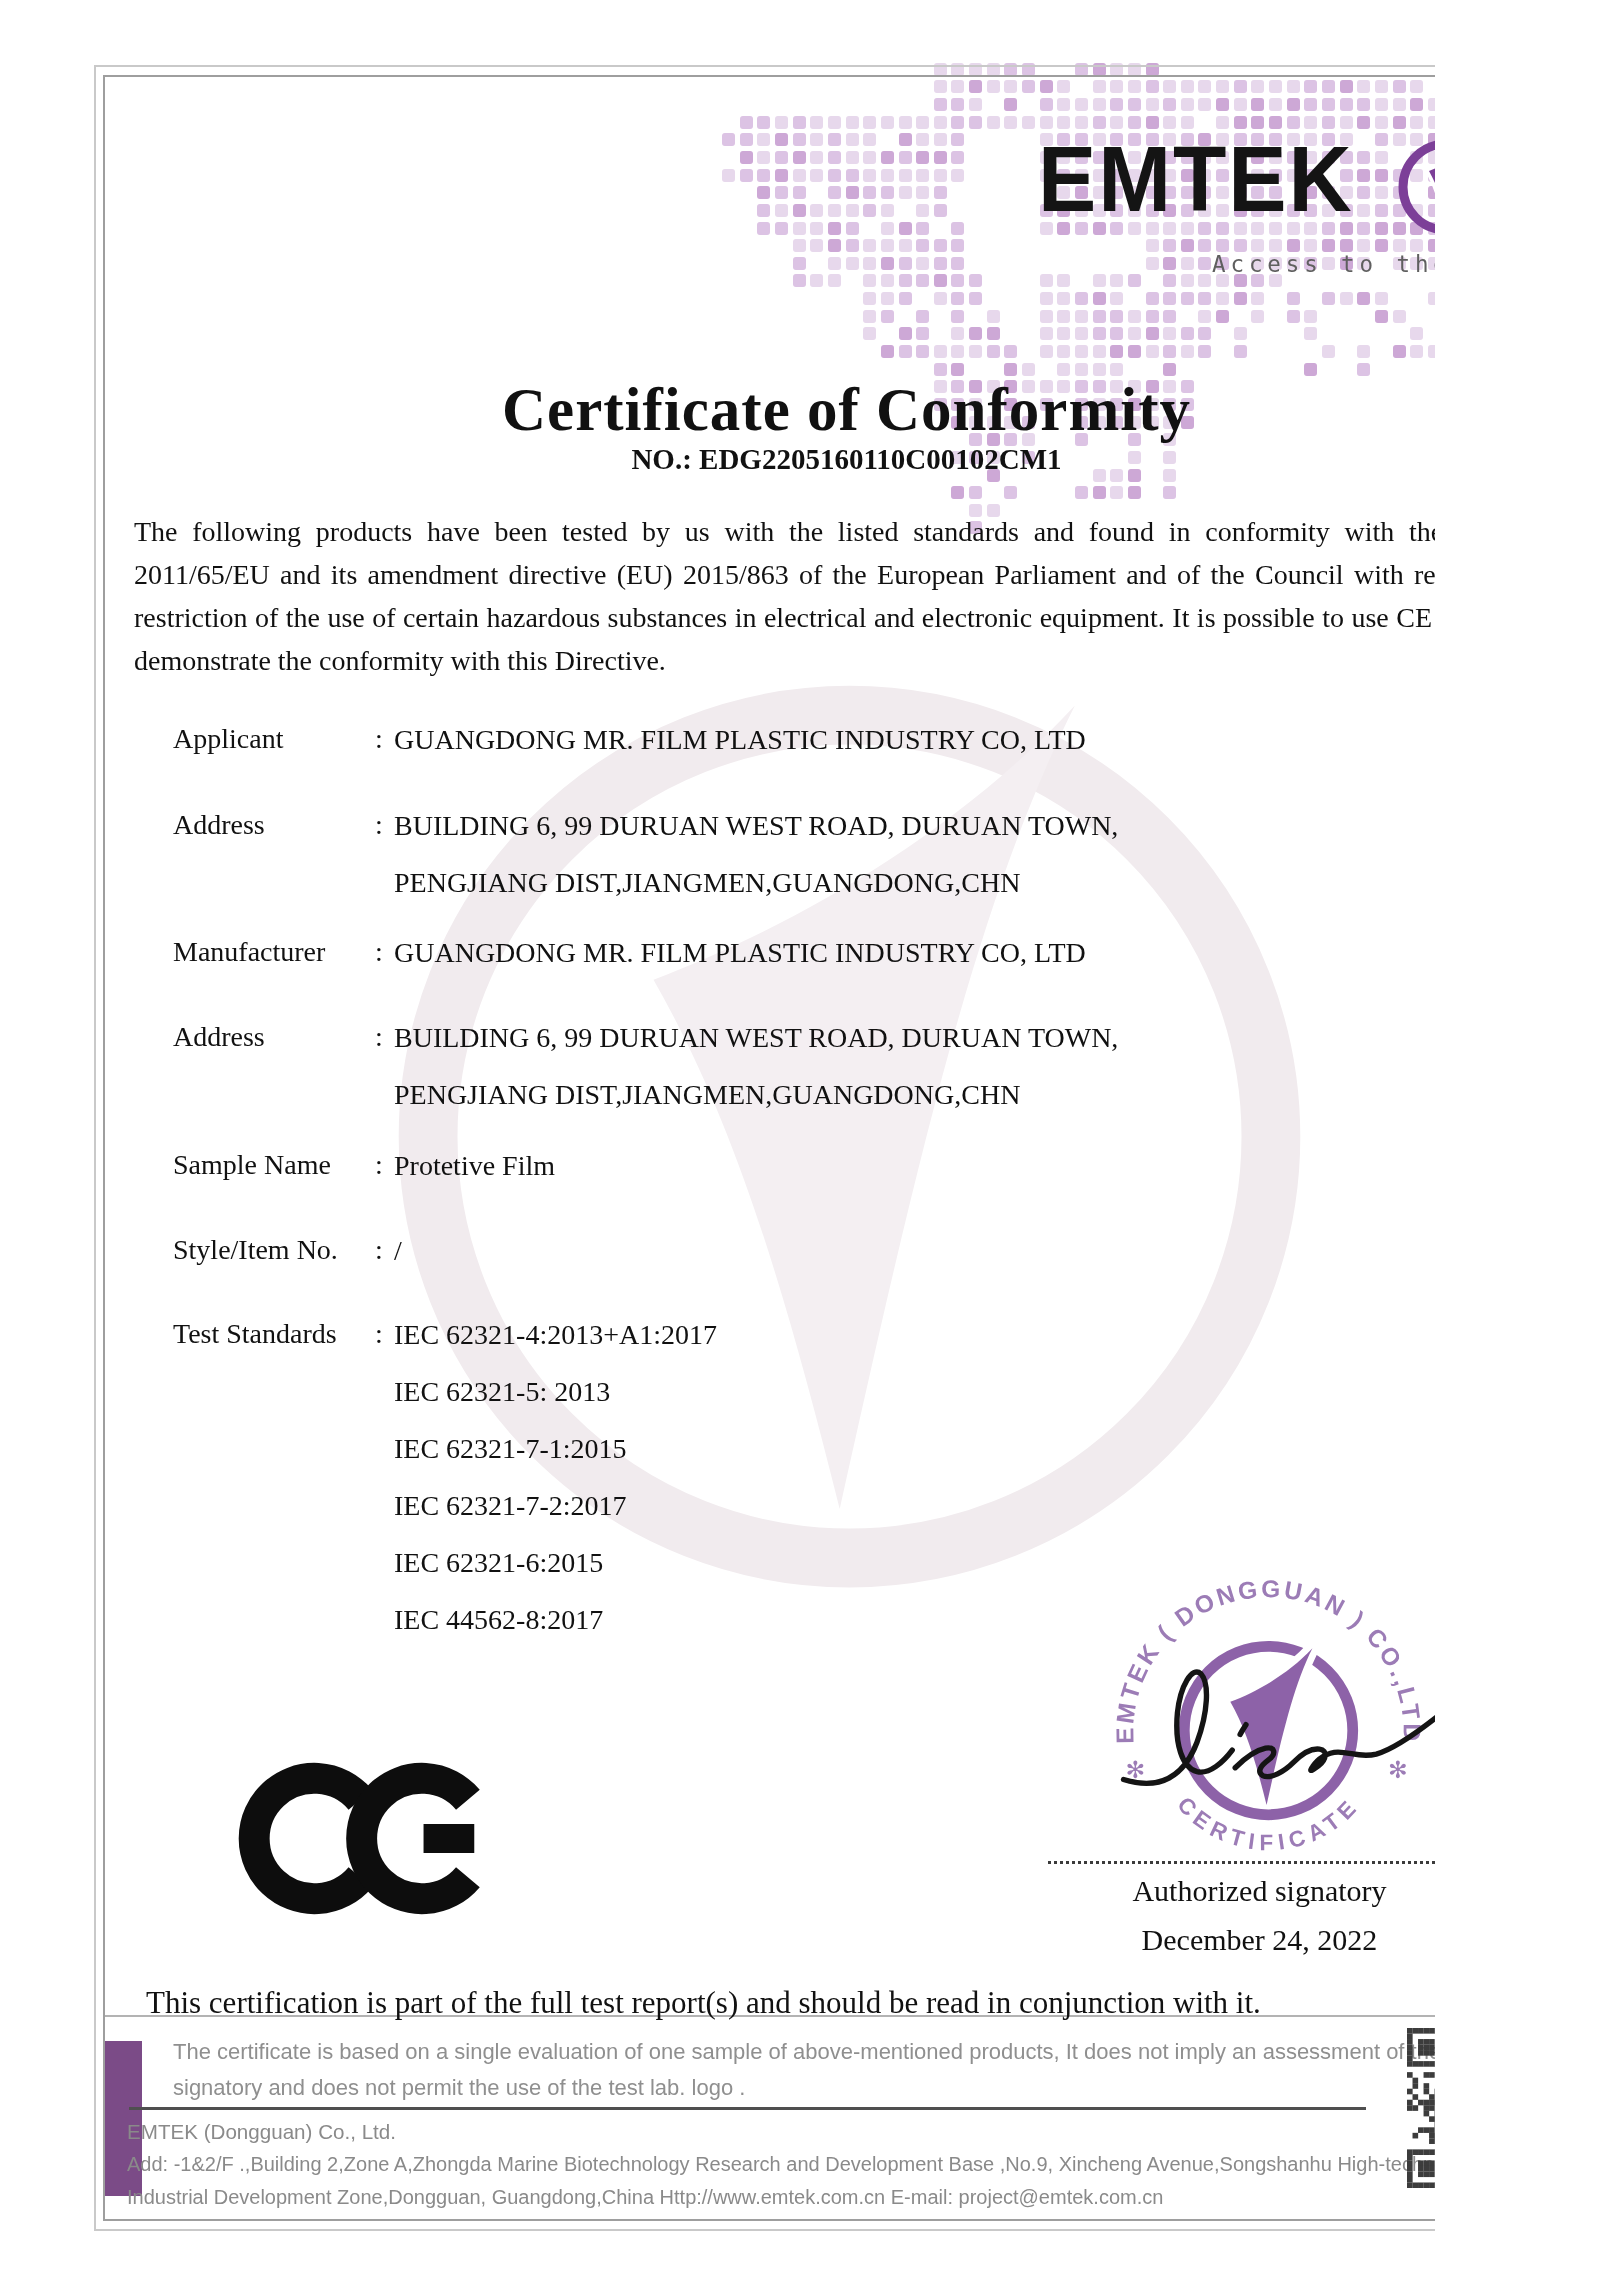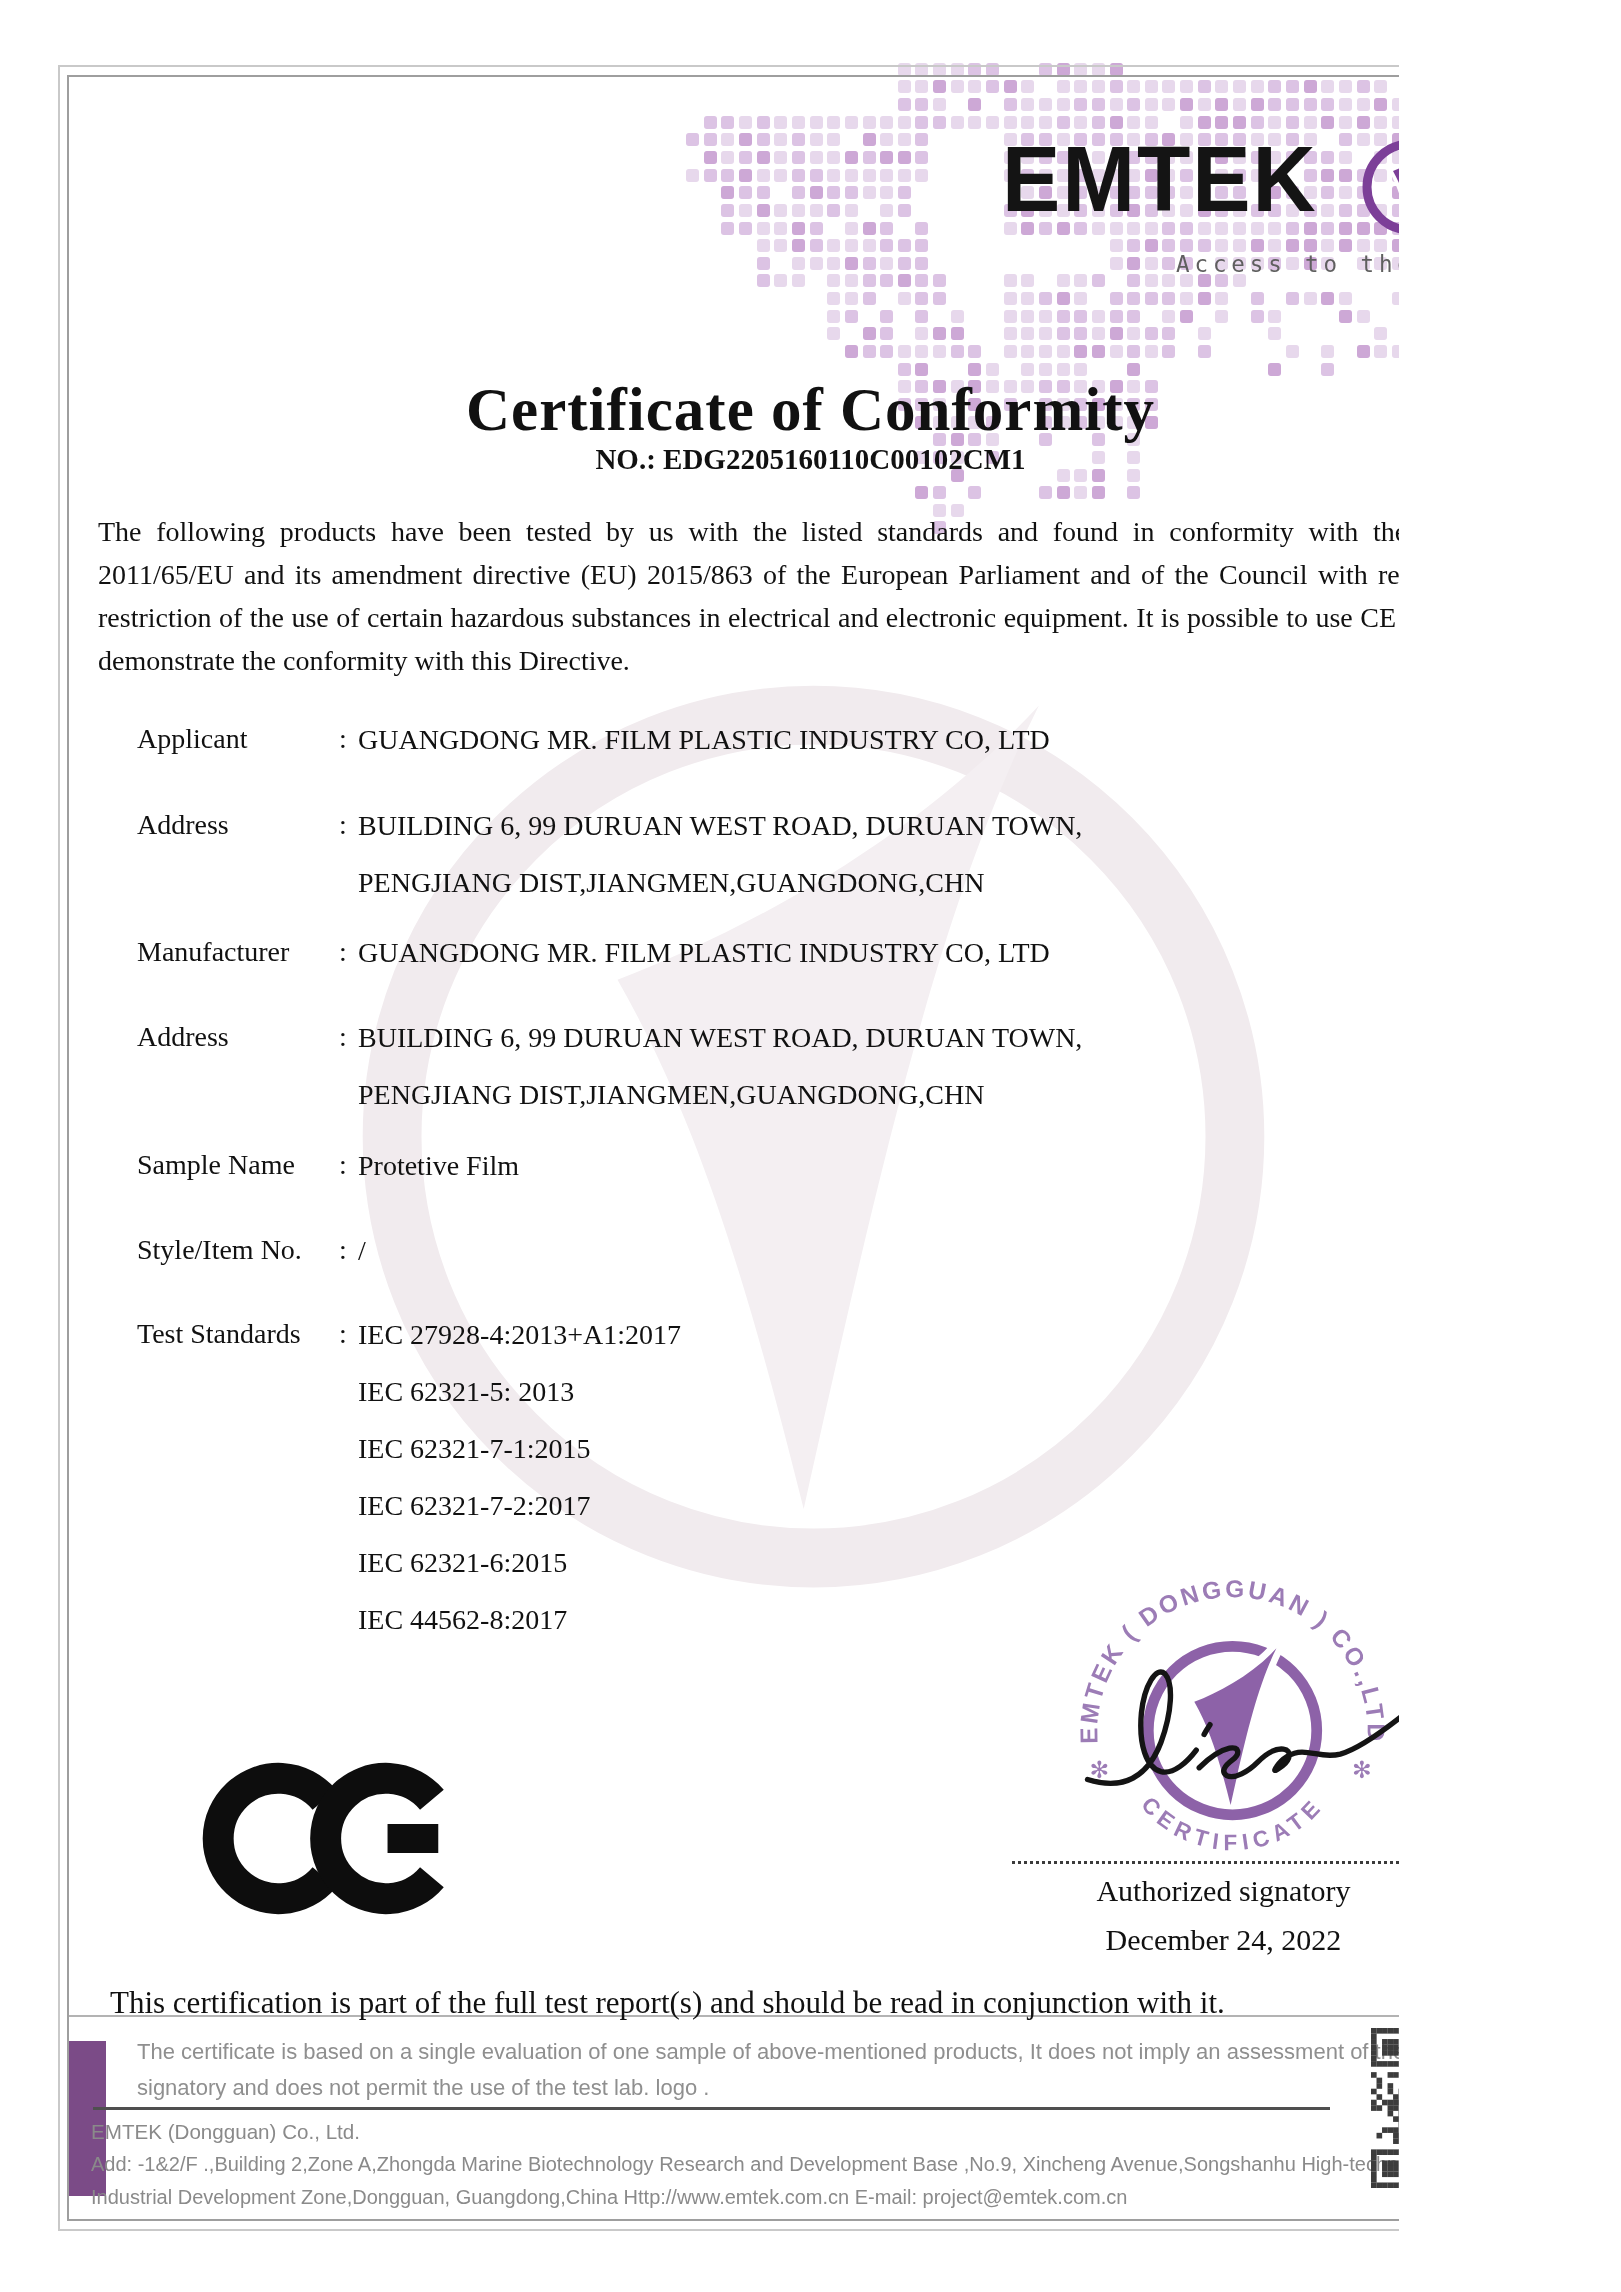--- a/index.html
+++ b/index.html
@@ -1,17 +1,17 @@
 <!DOCTYPE html>
 <html><head>
 <meta charset="utf-8">
 <style>
   html,body{margin:0;padding:0;background:#ffffff;}
   #page{position:relative;width:1399px;height:2293px;background:#ffffff;overflow:hidden;
-        font-family:"Liberation Serif",serif;color:#111;}
+        font-family:"Liberation Serif",serif;color:#111;margin-left:36px;}
   .abs{position:absolute;}
   
   #border-outer{left:58px;top:65px;width:1503px;height:2162px;border:2px solid #c9c9c9;z-index:4;pointer-events:none;}
   #border-inner{left:67px;top:75px;width:1486px;height:2142px;border:2px solid #9e9e9e;z-index:4;pointer-events:none;}
   
   .sq{position:absolute;width:12.7px;height:12.7px;border-radius:2.9px;z-index:1;}
   
   #logo-word{left:1002px;top:133px;font-family:"Liberation Sans",sans-serif;font-weight:800;
              font-size:92px;line-height:1;letter-spacing:2px;color:#141414;z-index:3;
              transform:scaleX(.95);transform-origin:left top;}
@@ -799,21 +799,21 @@
         <span class="field-label">Style/Item No.</span>
         <span class="field-colon">:</span>
         <div class="field-value">
           <div class="vline">/</div>
         </div>
       </div>
       <div class="field-row" style="top: 1318px;">
         <span class="field-label">Test Standards</span>
         <span class="field-colon">:</span>
         <div class="field-value">
-          <div class="vline">IEC 27928-4:2013+A1:2017</div>
+          <div class="vline">IEC 62321-4:2013+A1:2017</div>
           <div class="vline">IEC 62321-5: 2013</div>
           <div class="vline">IEC 62321-7-1:2015</div>
           <div class="vline">IEC 62321-7-2:2017</div>
           <div class="vline">IEC 62321-6:2015</div>
           <div class="vline">IEC 44562-8:2017</div>
         </div>
       </div>
     </div>
 
   <svg id="ce" class="abs" viewBox="0 0 285 176">

